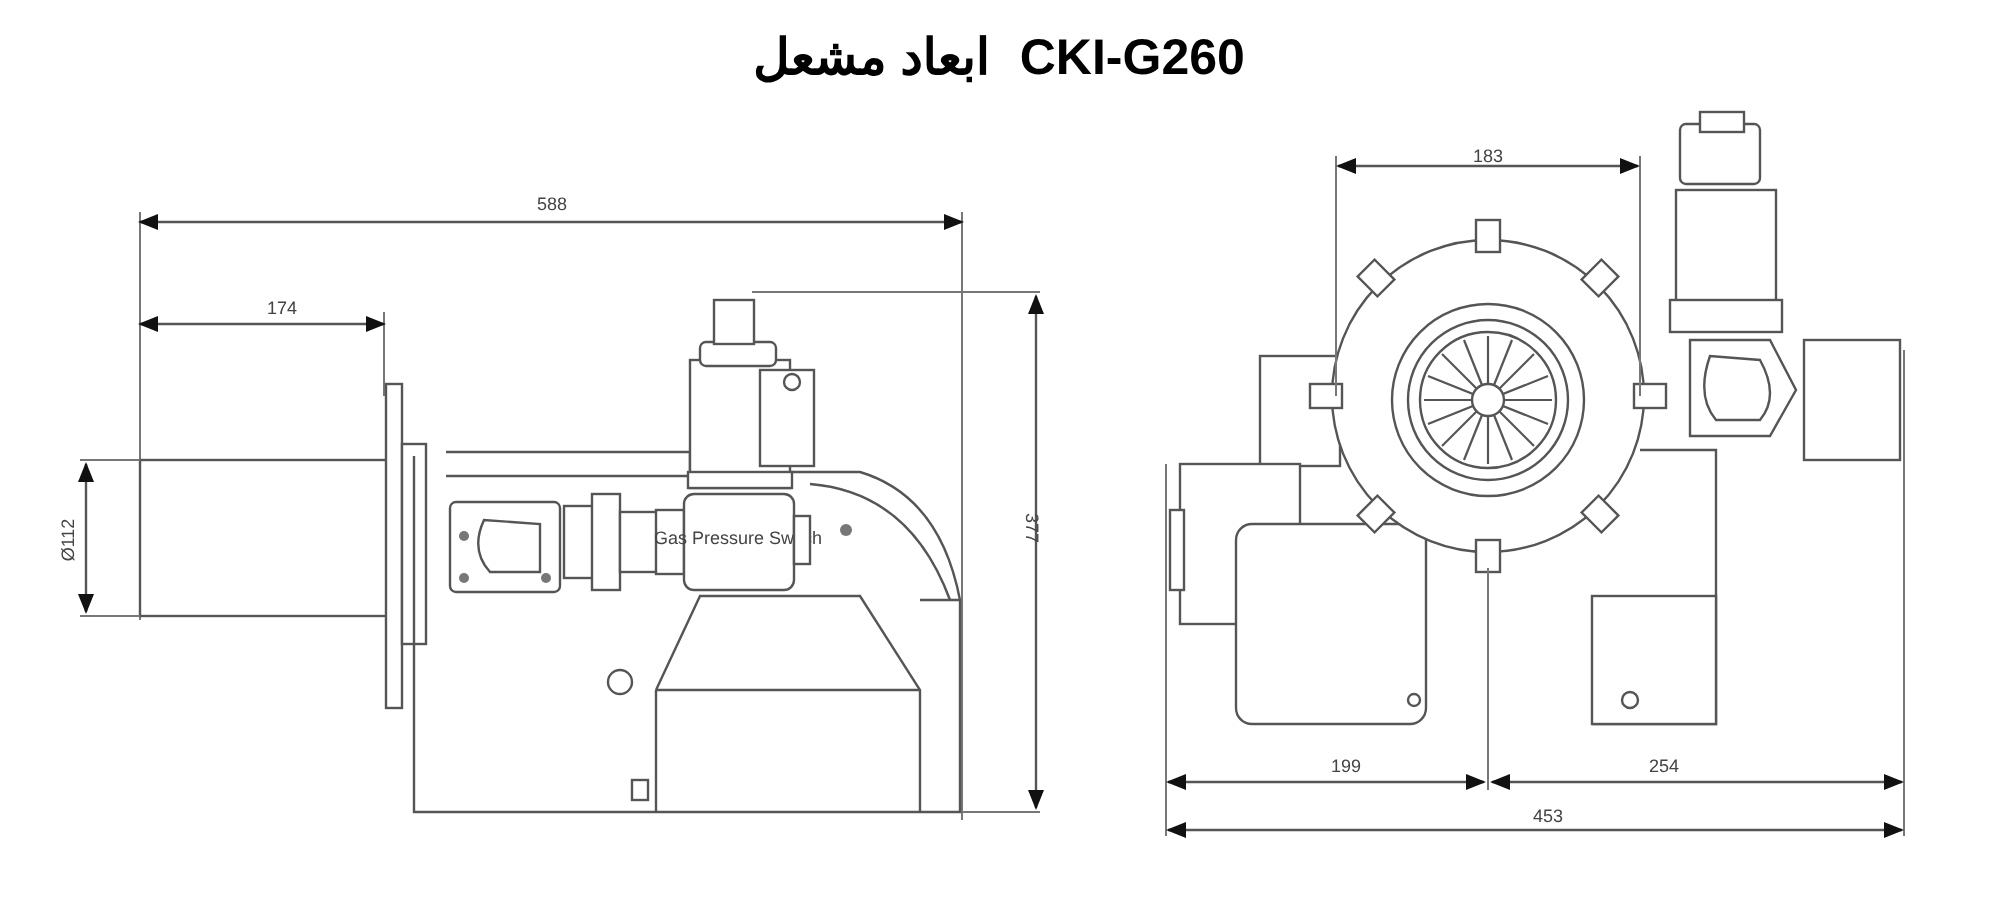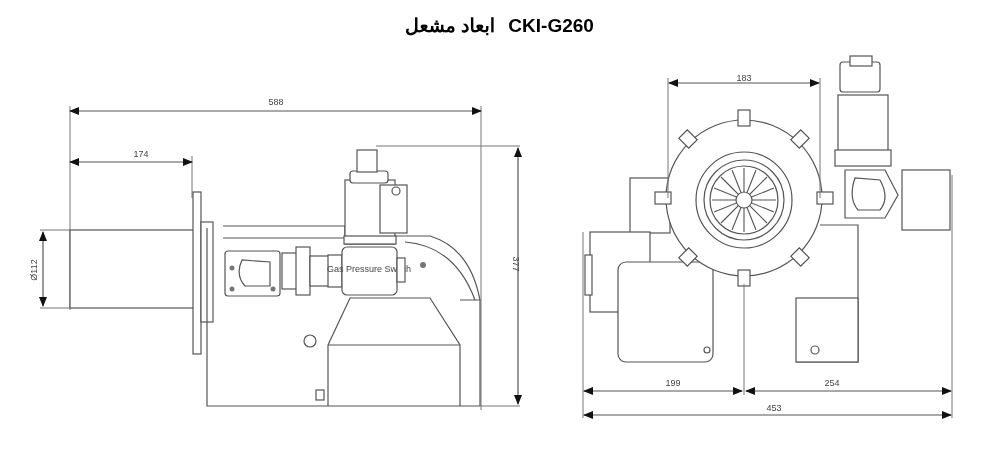--- a/index.html
+++ b/index.html
@@ -1,17 +1,17 @@
 <!DOCTYPE html>
 <html><head>
 <meta charset="utf-8">
 <style>
   html,body{margin:0;padding:0;background:#ffffff;}
   body{width:999px;height:456px;position:relative;overflow:hidden;font-family:"Liberation Sans",sans-serif;}
-  .title{position:absolute;left:0;top:14px;width:999px;text-align:center;font-weight:bold;font-size:19px;color:#000;direction:ltr;}
+  .title{position:absolute;left:0;top:14px;width:999px;text-align:center;font-weight:bold;font-size:25px;color:#000;direction:ltr;}
   .title .model{margin-left:8px;}
   svg{position:absolute;left:0;top:0;}
   .dim{font-family:"Liberation Sans",sans-serif;font-size:9px;fill:#444;}
   .ln{stroke:#555;fill:none;stroke-width:1.2;}
   .lt{stroke:#777;fill:none;stroke-width:1;}
   .fillw{fill:#fff;stroke:#555;stroke-width:1.2;}
 </style>
 </head>
 <body>
 

